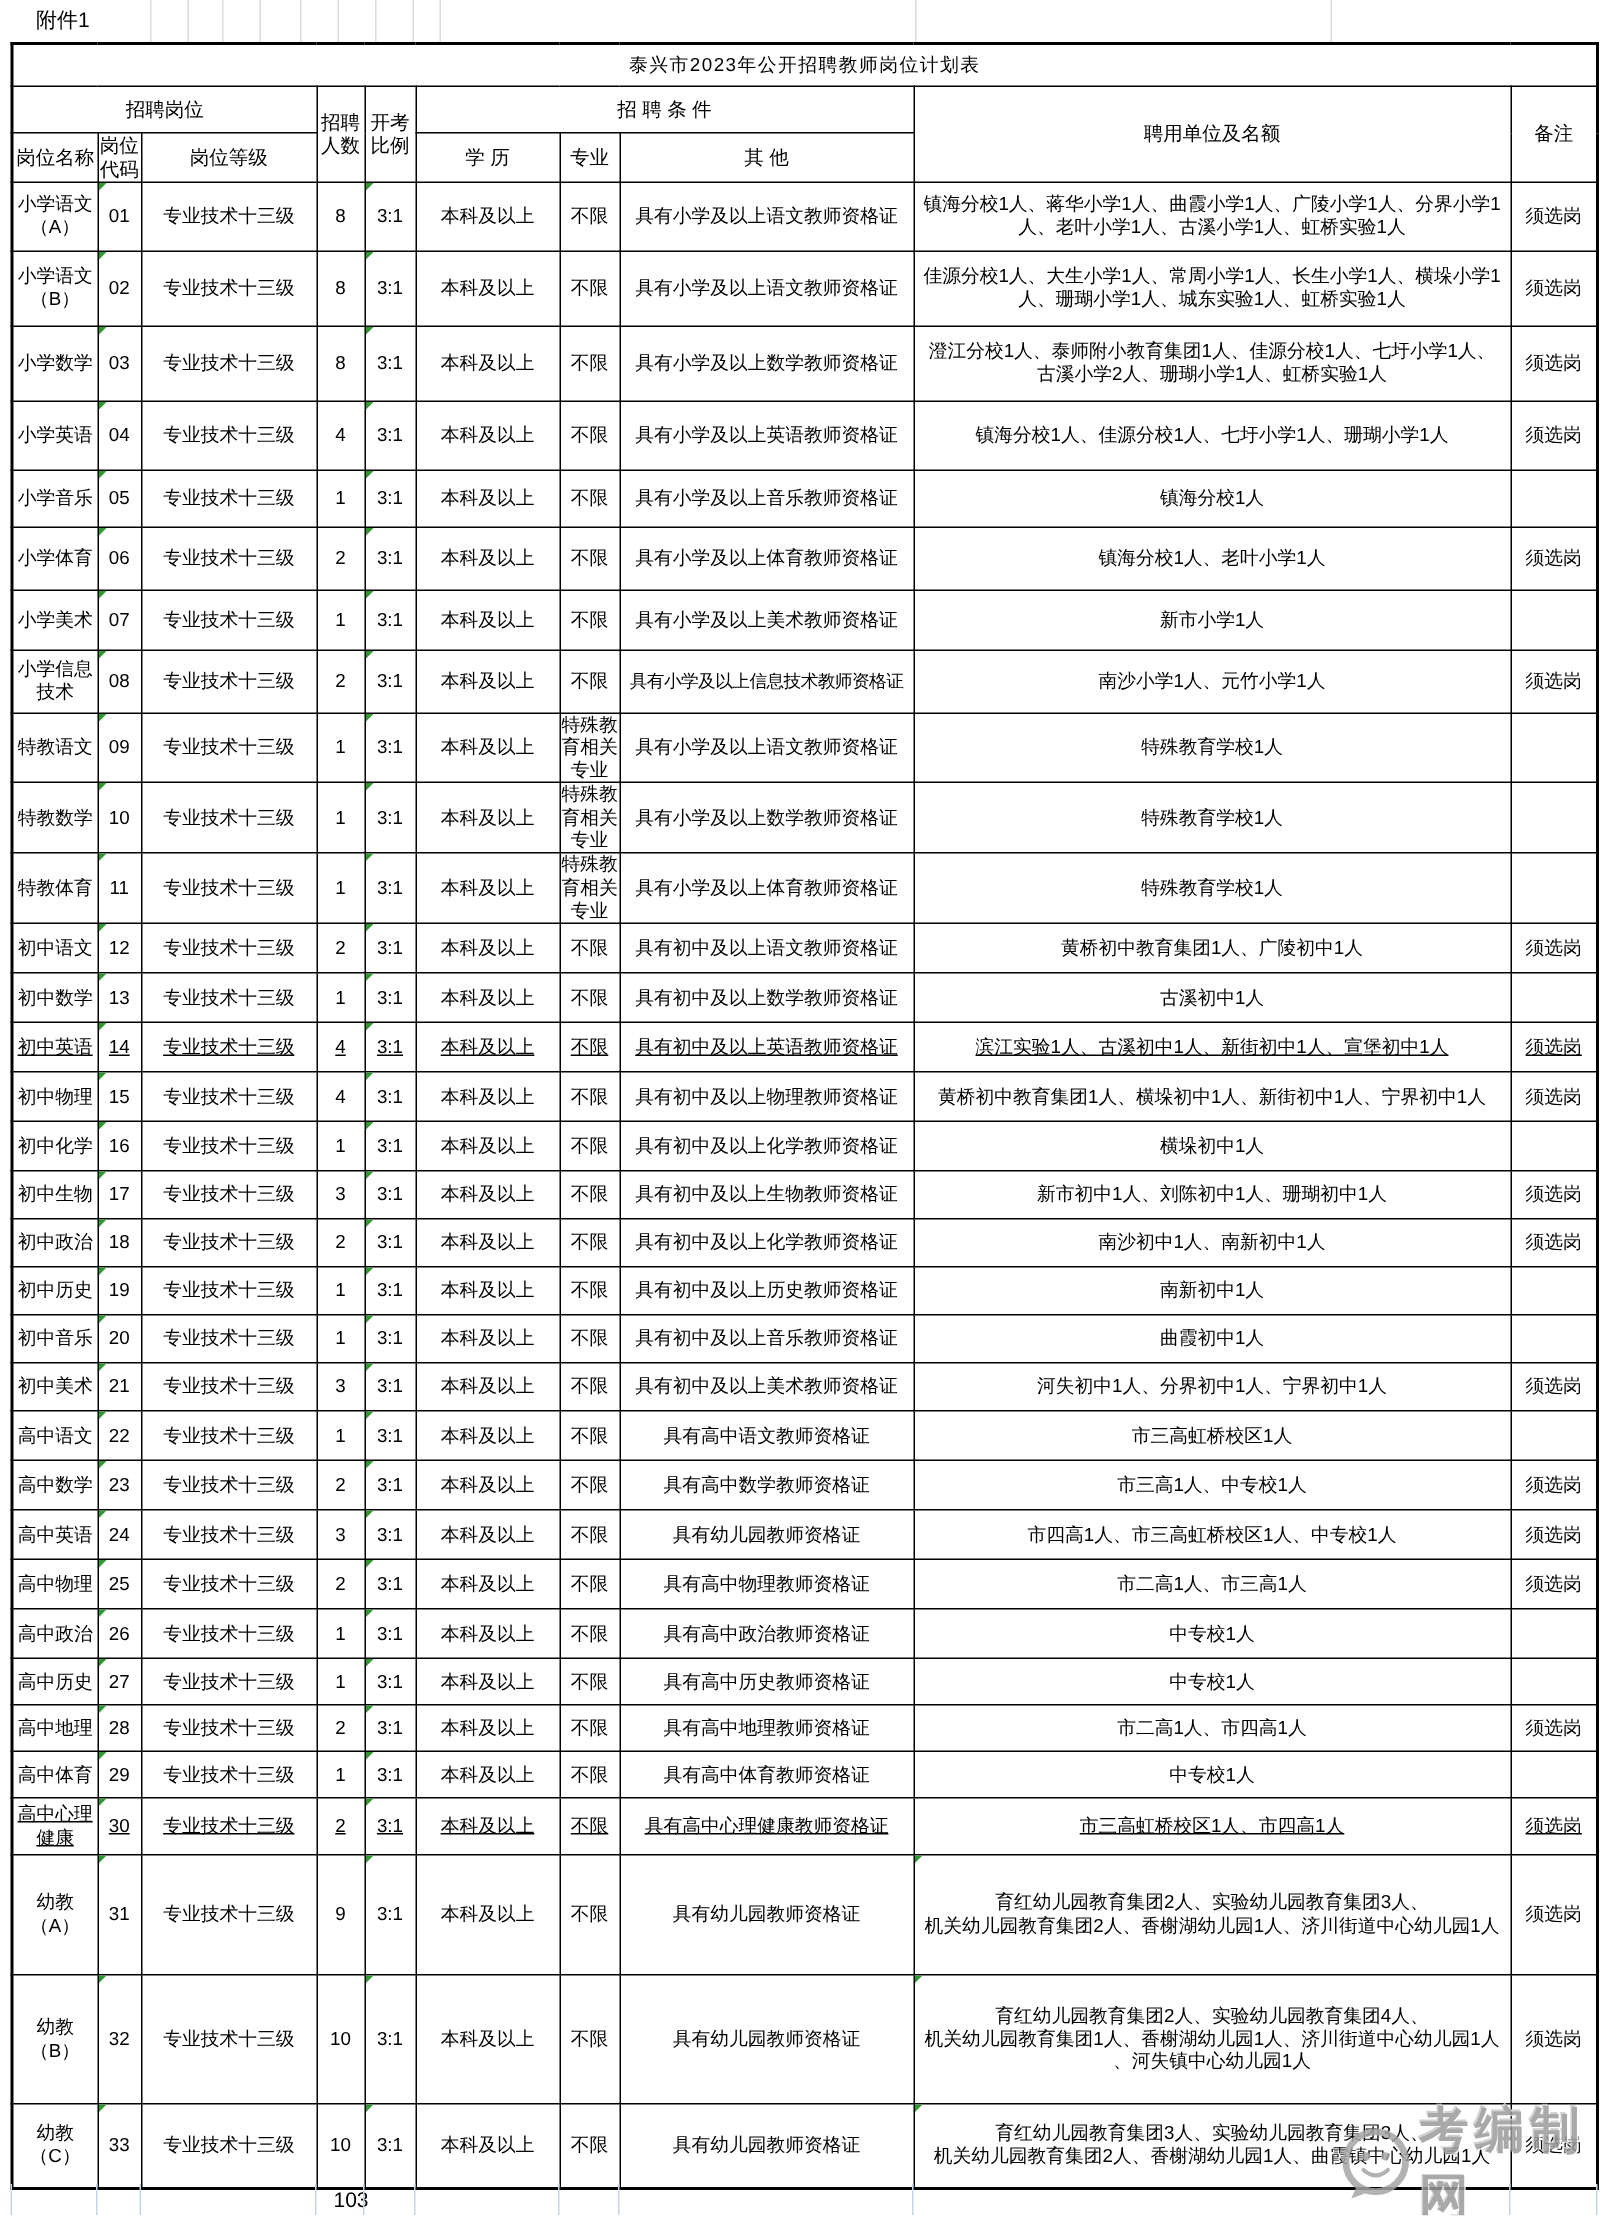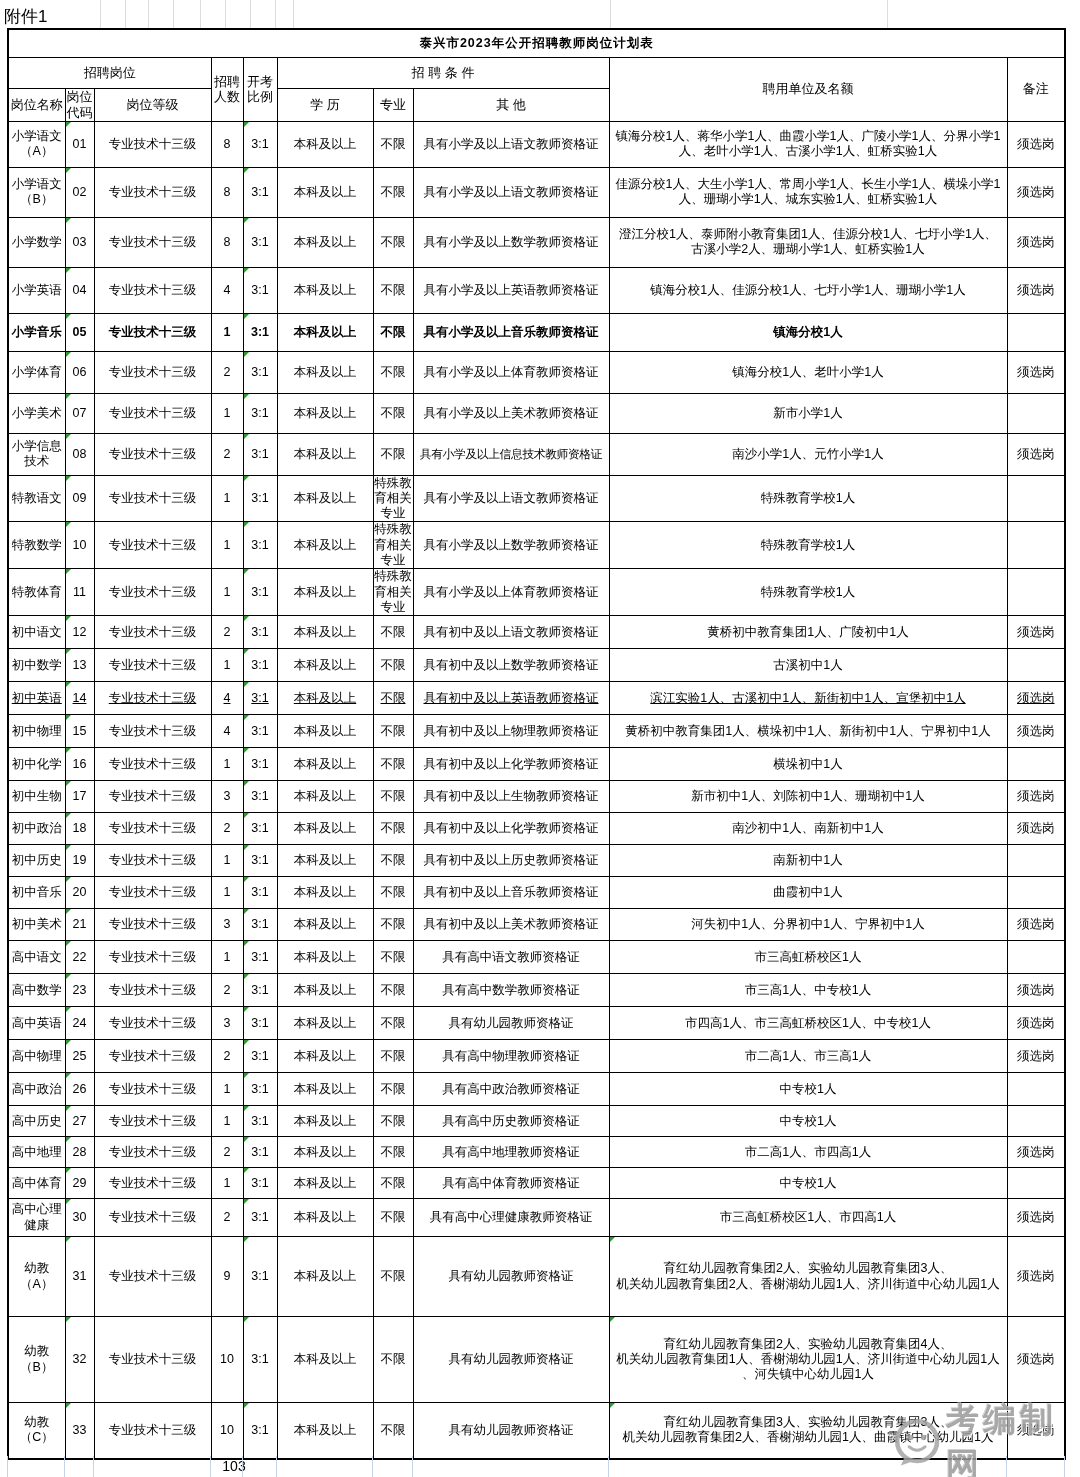--- a/index.html
+++ b/index.html
@@ -1,28 +1,28 @@
 <!DOCTYPE html>
 <html><head>
 <meta charset="utf-8">
 <style>
   html,body{margin:0;padding:0;background:#fff;}
   #screen{position:relative;width:1080px;height:1477px;background:#fff;overflow:hidden;
           font-family:"Liberation Sans","DejaVu Sans",sans-serif;color:#000;}
 
-  .attach{position:absolute;left:4px;top:5px;font-size:17px;color:#000;}
+  .attach{position:absolute;left:24px;top:5px;font-size:14px;color:#000;}
 
   .gridline-v{position:absolute;width:1px;background:#dcdcdc;}
   .gridline-v.footer{background:#c7d3e6;}
 
   table.main{position:absolute;left:7px;top:28px;border-collapse:collapse;table-layout:fixed;
              width:1057px;border:2px solid #000;}
   table.main td{border:1px solid #000;text-align:center;vertical-align:middle;
                 padding:0;font-size:12.5px;line-height:1.22;overflow:hidden;position:relative;}
-  td.title-cell{height:27px;font-size:20px;font-weight:bold;border-bottom:2px solid #000;letter-spacing:1px;}
+  td.title-cell{height:27px;font-size:20px;font-weight:normal;border-bottom:2px solid #000;letter-spacing:1px;}
   tr.hdr1 td{height:30px;font-size:13px;}
   tr.hdr2 td{height:31px;font-size:13px;}
   tr.hdr1 td, tr.hdr2 td{white-space:pre-line;}
   td.hdr-bottom{border-bottom:2px solid #000;}
   .c-name{font-size:13px;white-space:pre-line;}
   .c-grade{font-size:13px;}
   .c-edu{font-size:13px;}
   .c-major{font-size:11px;line-height:1.15;padding:0 2px;}
   .c-other{font-size:12.5px;white-space:nowrap;}
   .c-other.shrink{font-size:11.8px;letter-spacing:-0.4px;}
@@ -126,21 +126,21 @@
           <td class="c-code">04<span class="tri"></span></td>
           <td class="c-grade">专业技术十三级</td>
           <td class="c-count">4</td>
           <td class="c-ratio">3:1<span class="tri"></span></td>
           <td class="c-edu">本科及以上</td>
           <td class="c-major">不限</td>
           <td class="c-other">具有小学及以上英语教师资格证</td>
           <td class="c-units">镇海分校1人、佳源分校1人、七圩小学1人、珊瑚小学1人</td>
           <td class="c-remark">须选岗</td>
         </tr>
-        <tr style="height: 38px; font-weight: bold;">
+        <tr style="height: 38px;">
           <td class="c-name">小学音乐</td>
           <td class="c-code">05<span class="tri"></span></td>
           <td class="c-grade">专业技术十三级</td>
           <td class="c-count">1</td>
           <td class="c-ratio">3:1<span class="tri"></span></td>
           <td class="c-edu">本科及以上</td>
           <td class="c-major">不限</td>
           <td class="c-other">具有小学及以上音乐教师资格证</td>
           <td class="c-units">镇海分校1人</td>
           <td class="c-remark"></td>
@@ -427,21 +427,21 @@
           <td class="c-code">29<span class="tri"></span></td>
           <td class="c-grade">专业技术十三级</td>
           <td class="c-count">1</td>
           <td class="c-ratio">3:1<span class="tri"></span></td>
           <td class="c-edu">本科及以上</td>
           <td class="c-major">不限</td>
           <td class="c-other">具有高中体育教师资格证</td>
           <td class="c-units">中专校1人</td>
           <td class="c-remark"></td>
         </tr>
-        <tr style="height: 38px;">
+        <tr style="height: 38px; text-decoration: underline;">
           <td class="c-name">高中心理
 健康</td>
           <td class="c-code">30<span class="tri"></span></td>
           <td class="c-grade">专业技术十三级</td>
           <td class="c-count">2</td>
           <td class="c-ratio">3:1<span class="tri"></span></td>
           <td class="c-edu">本科及以上</td>
           <td class="c-major">不限</td>
           <td class="c-other">具有高中心理健康教师资格证</td>
           <td class="c-units">市三高虹桥校区1人、市四高1人</td>

